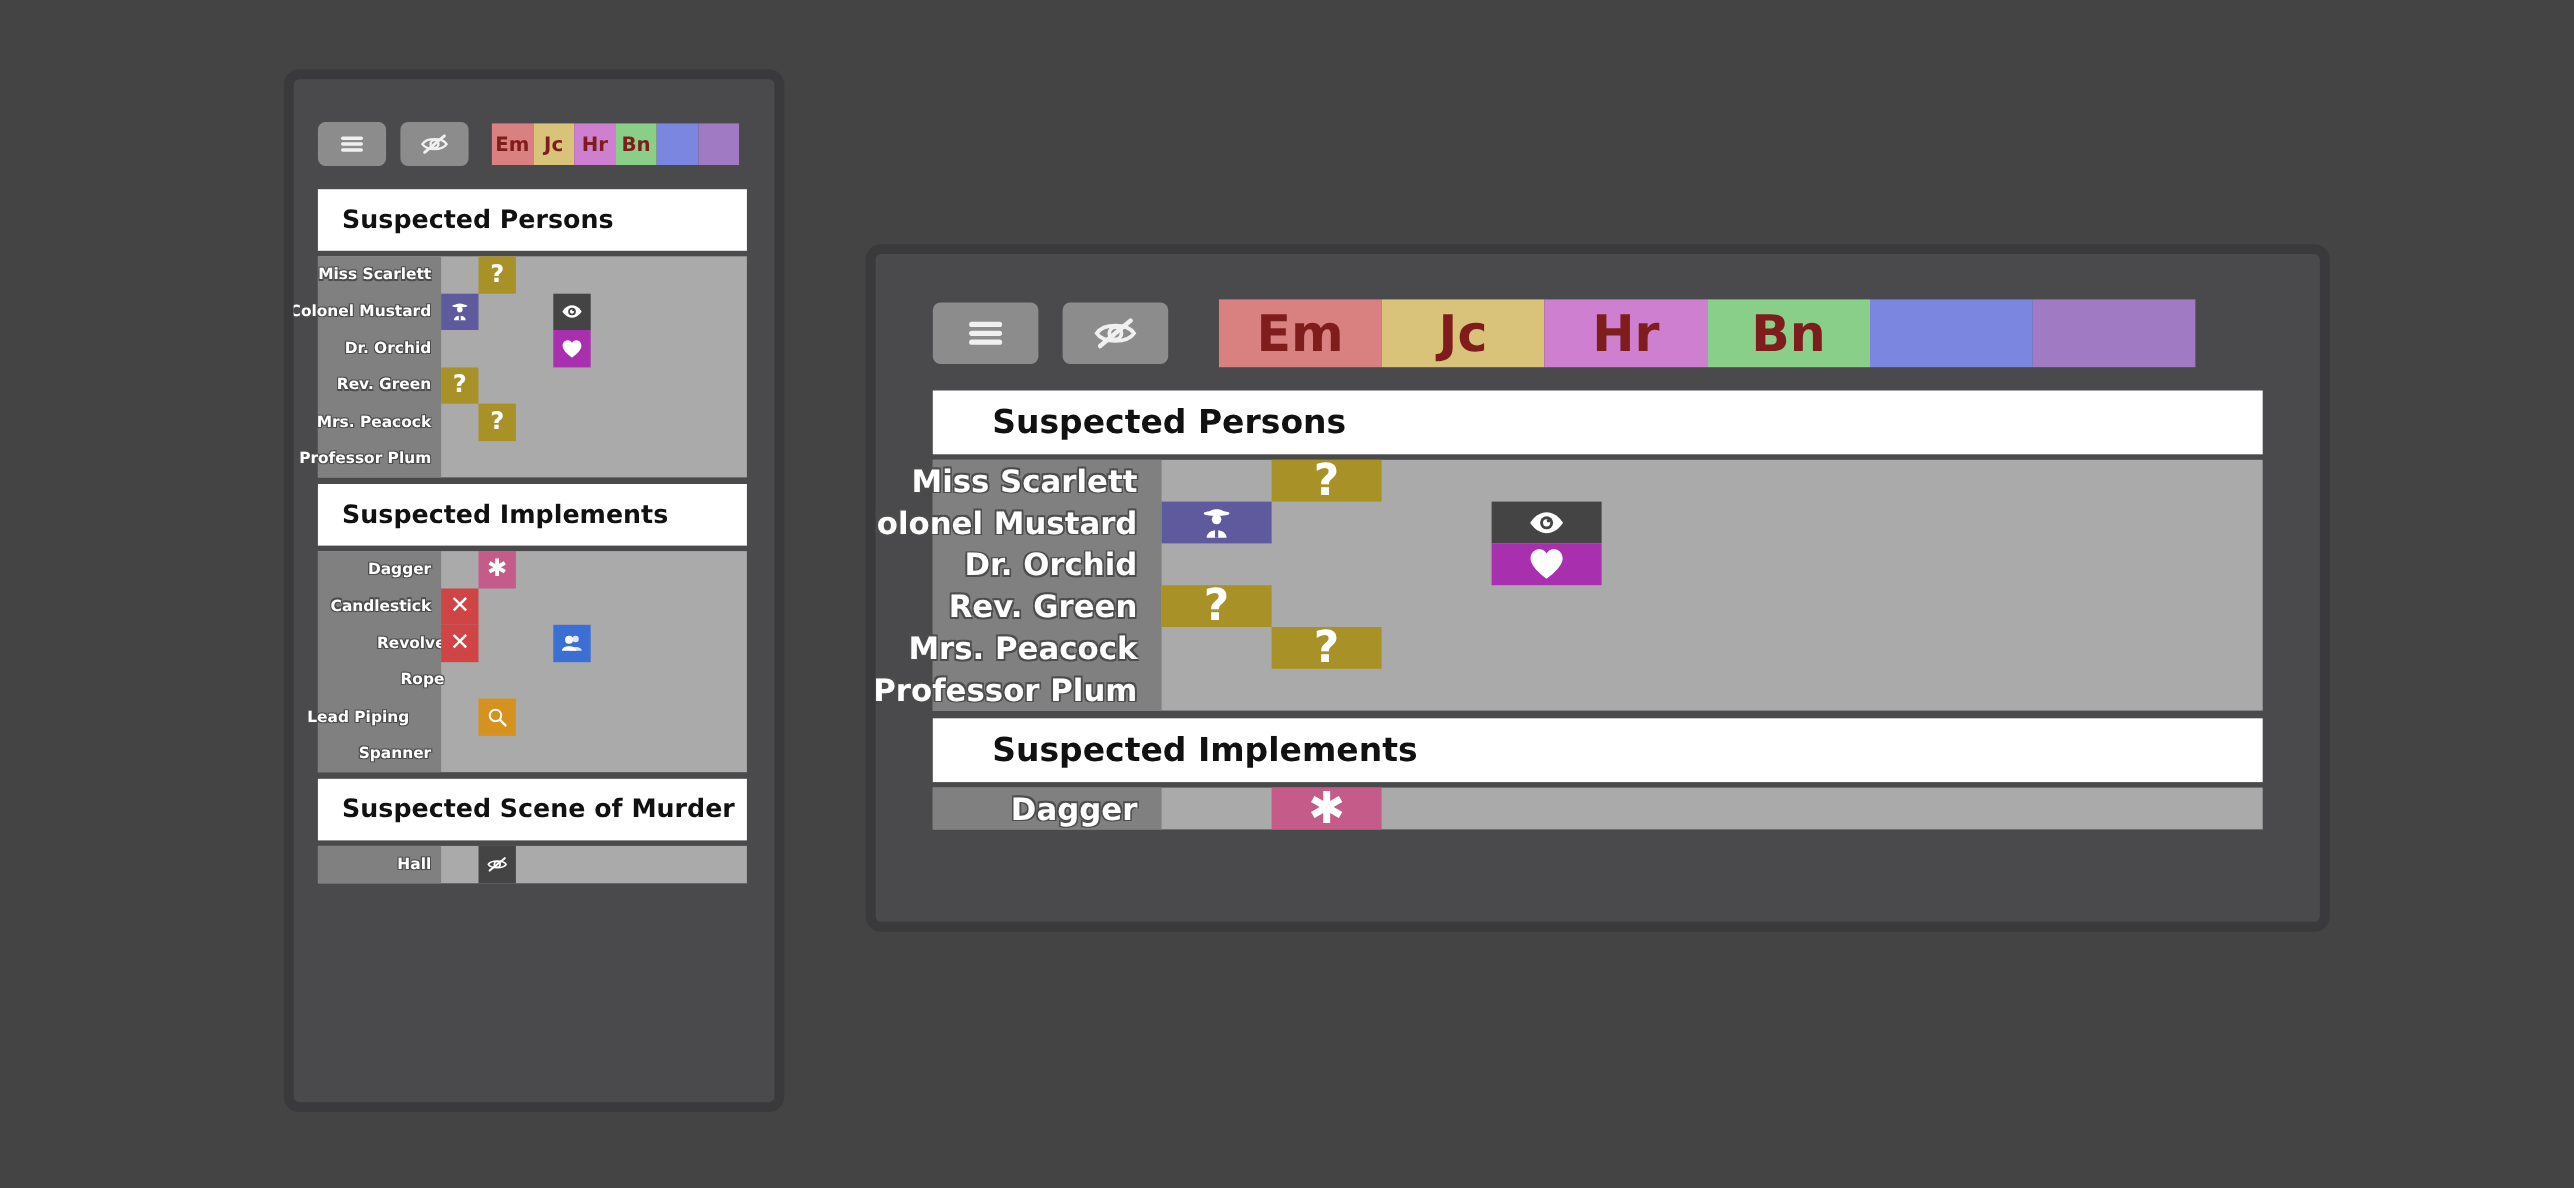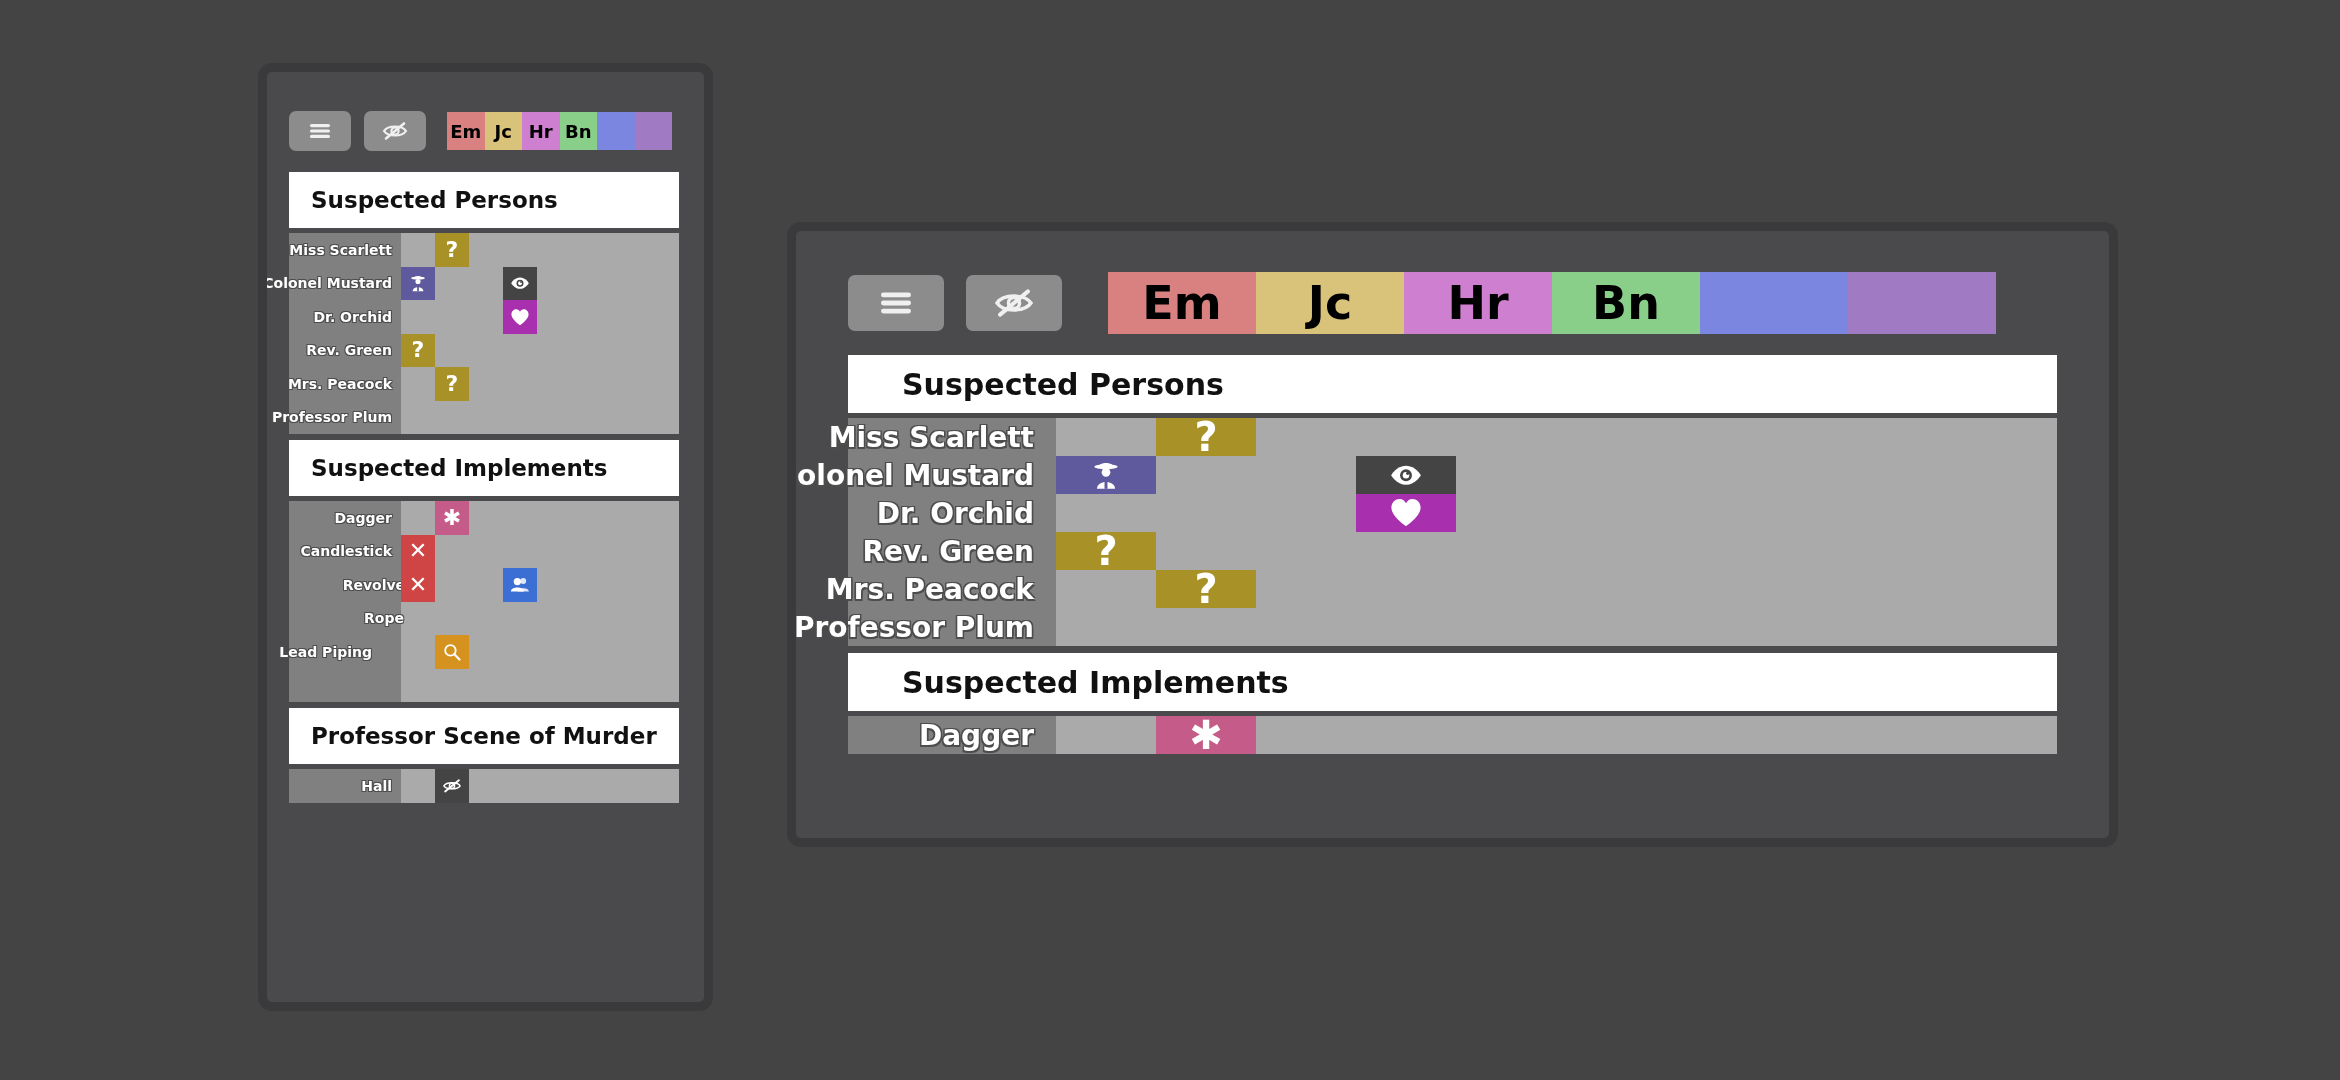--- a/index.html
+++ b/index.html
@@ -51,21 +51,21 @@
     display: flex;
     flex: none;
     box-sizing: border-box;
     overflow: hidden;
   }
   .tab {
     display: flex;
     align-items: center;
     justify-content: center;
     box-sizing: border-box;
-    color: #000000;
+    color: #7f1d1d;
     font-weight: bold;
     font-family: "DejaVu Sans", "Liberation Sans", sans-serif;
   }
 
   
   .section-head {
     background: #ffffff;
     display: flex;
     align-items: center;
     box-sizing: border-box;
@@ -273,25 +273,28 @@
             </div>
             <div class="row" style="top: 134px; height: 33.5px;">
               <div class="row-label" style="width: 92px;">Lead Piping</div>
               <div class="cell" style="left: 146px; width: 34px; background: rgb(214, 146, 31);">
                 <svg width="20" height="20" viewBox="0 0 32 32">
       <circle cx="13.5" cy="13.5" r="8.4" fill="none" stroke="#fff" stroke-width="2.9"></circle>
       <line x1="19.6" y1="19.6" x2="28" y2="28" stroke="#fff" stroke-width="3.4" stroke-linecap="round"></line>
     </svg>
               </div>
             </div>
+            <div class="row" style="top: 167.5px; height: 33.5px;">
+              <div class="row-label" style="width: 112px;">Spanner</div>
+            </div>
           </div>
         </div>
         <div style="margin-bottom: 6px;">
           <div class="section-head">
-            <span>Professor Scene of Murder</span>
+            <span>Suspected Scene of Murder</span>
           </div>
           <div class="grid" style="height: 33.5px;">
             <div class="grid-labelcol" style="width: 112px;"></div>
             <div class="row" style="top: 0px; height: 33.5px;">
               <div class="row-label" style="width: 112px;">Hall</div>
               <div class="cell" style="left: 146px; width: 34px; background: rgb(68, 68, 68);">
                 <svg width="20" height="15.600000000000001" viewBox="0 0 32 25">
       <path d="M3 12.5 C7 6 25 6 29 12.5 C25 19 7 19 3 12.5 Z" fill="none" stroke="#fff" stroke-width="2.4"></path>
       <circle cx="16" cy="12.5" r="4.2" fill="none" stroke="#fff" stroke-width="2.4"></circle>
       <line x1="5" y1="21.5" x2="27" y2="3.5" stroke="#fff" stroke-width="3" stroke-linecap="round"></line>

